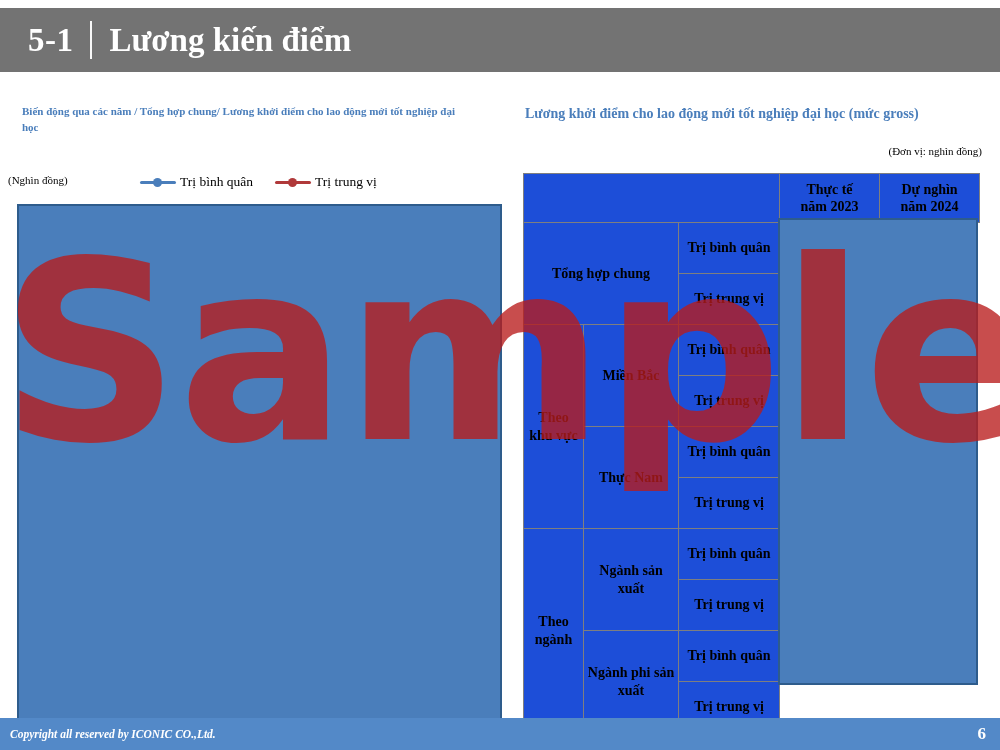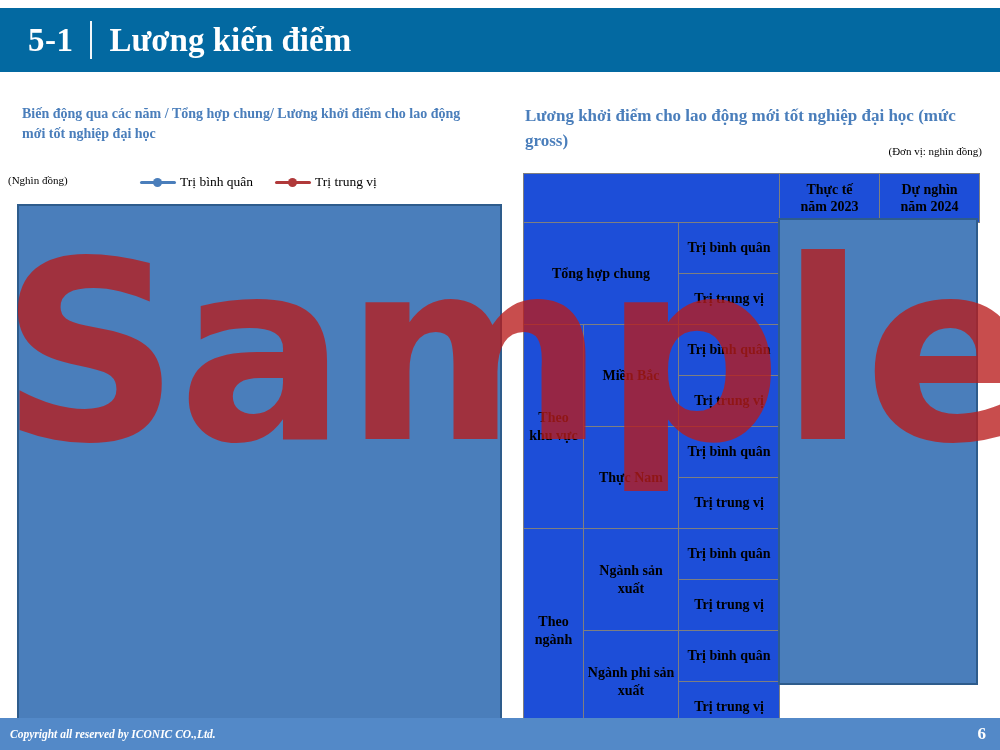--- a/index.html
+++ b/index.html
@@ -22,21 +22,21 @@
     overflow: hidden;
   }
 
   
   .header-band {
     position: absolute;
     left: 0;
     top: 8px;
     width: 1000px;
     height: 64px;
-    background: #0369a1;
+    background: #737373;
     display: flex;
     align-items: center;
   }
   .header-number {
     color: #ffffff;
     font-size: 33px;
     font-weight: bold;
     margin-left: 28px;
     letter-spacing: 0.5px;
     line-height: 1;
@@ -62,21 +62,21 @@
     top: 96px;
     width: 515px;
     height: 600px;
   }
   .left-title {
     position: absolute;
     left: 22px;
     top: 8px;
     width: 450px;
     color: #4a7ebb;
-    font-size: 14px;
+    font-size: 11px;
     font-weight: bold;
     line-height: 1.45;
   }
   .axis-unit {
     position: absolute;
     left: 8px;
     top: 78px;
     font-size: 11px;
     color: #000000;
   }
@@ -152,21 +152,21 @@
     top: 96px;
     width: 480px;
     height: 600px;
   }
   .right-title {
     position: absolute;
     left: 5px;
     top: 8px;
     width: 472px;
     color: #4a7ebb;
-    font-size: 17px;
+    font-size: 14px;
     font-weight: bold;
     line-height: 1.45;
   }
   .unit-note {
     position: absolute;
     right: 18px;
     top: 49px;
     font-size: 11px;
     color: #000000;
   }

